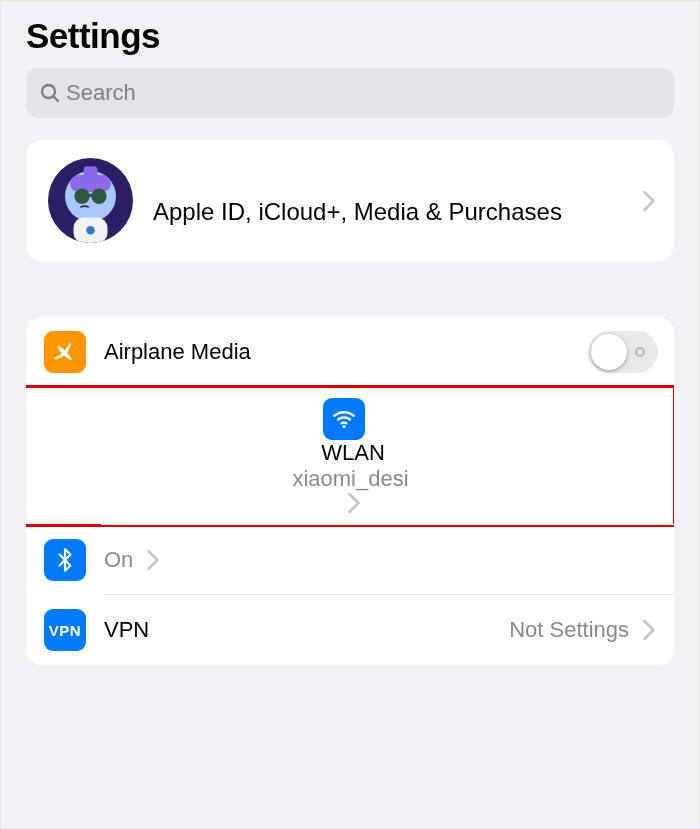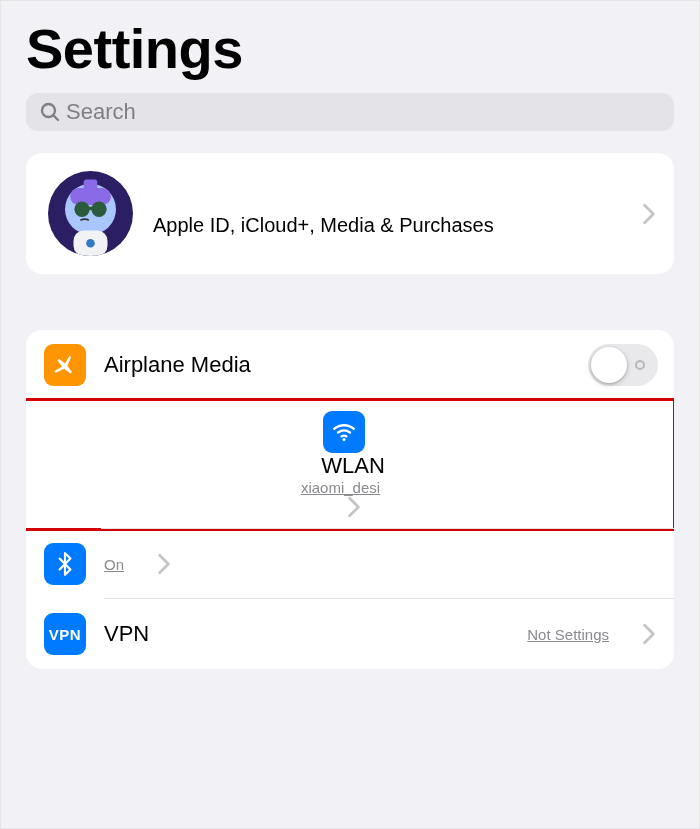--- a/index.html
+++ b/index.html
@@ -9,29 +9,29 @@
       width: 700px;
       height: 829px;
       overflow: hidden;
       color: #000;
       border: 1px solid #e5e5e5;
     }
     .header {
       padding: 15px 25px 12px 25px;
     }
     .title {
-      font-size: 56px;
+      font-size: 35px;
       font-weight: 700;
       letter-spacing: -0.5px;
     }
     .search-wrap {
       margin: 0 25px 10px 25px;
       background: #e3e3e8;
       border-radius: 12px;
-      height: 38px;
+      height: 50px;
       display: flex;
       align-items: center;
       padding: 0 12px;
     }
     .search-icon {
       width: 24px; height: 24px;
       margin-right: 4px;
       flex: none;
       color: #808084;
     }
@@ -59,21 +59,21 @@
     .avatar {
       width: 85px; height: 85px;
       border-radius: 50%;
       flex: none;
       margin-right: 20px;
       overflow: hidden;
     }
     .avatar svg { width: 100%; height: 100%; display: block; }
     .apple-id-text {
       flex: 1;
-      font-size: 20px;
+      font-size: 24px;
       line-height: 1.35;
       padding-top: 24px;
     }
     .chevron {
       color: #c5c5c8;
       flex: none;
       padding: 0 6px;
     }
     .chevron svg { width: 14px; height: 22px; display: block; }
 
@@ -94,24 +94,23 @@
       position: absolute;
       left: 78px; right: 0; bottom: 0;
       height: 1px;
       background: #e3e3e6;
     }
     .row .label {
       font-size: 22px;
       flex: 1;
     }
     .row .value {
-      font-size: 15px;
+      font-size: 22px;
       color: #8a8a8e;
-      margin-right: 25px;
-      text-decoration: underline;
+      margin-right: 5px;
     }
     .row .chevron { margin-left: 2px; }
 
     .row-icon {
       width: 42px; height: 42px;
       border-radius: 9px;
       flex: none;
       margin-right: 18px;
       display: flex;
       align-items: center;

